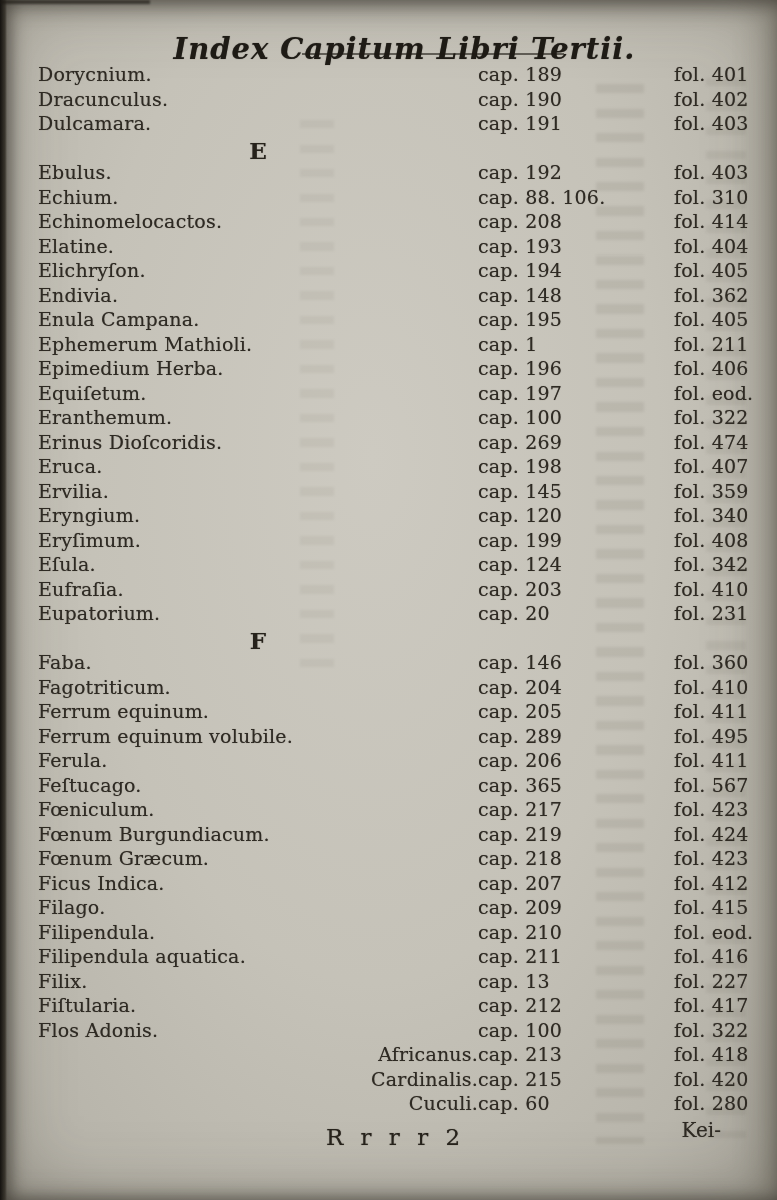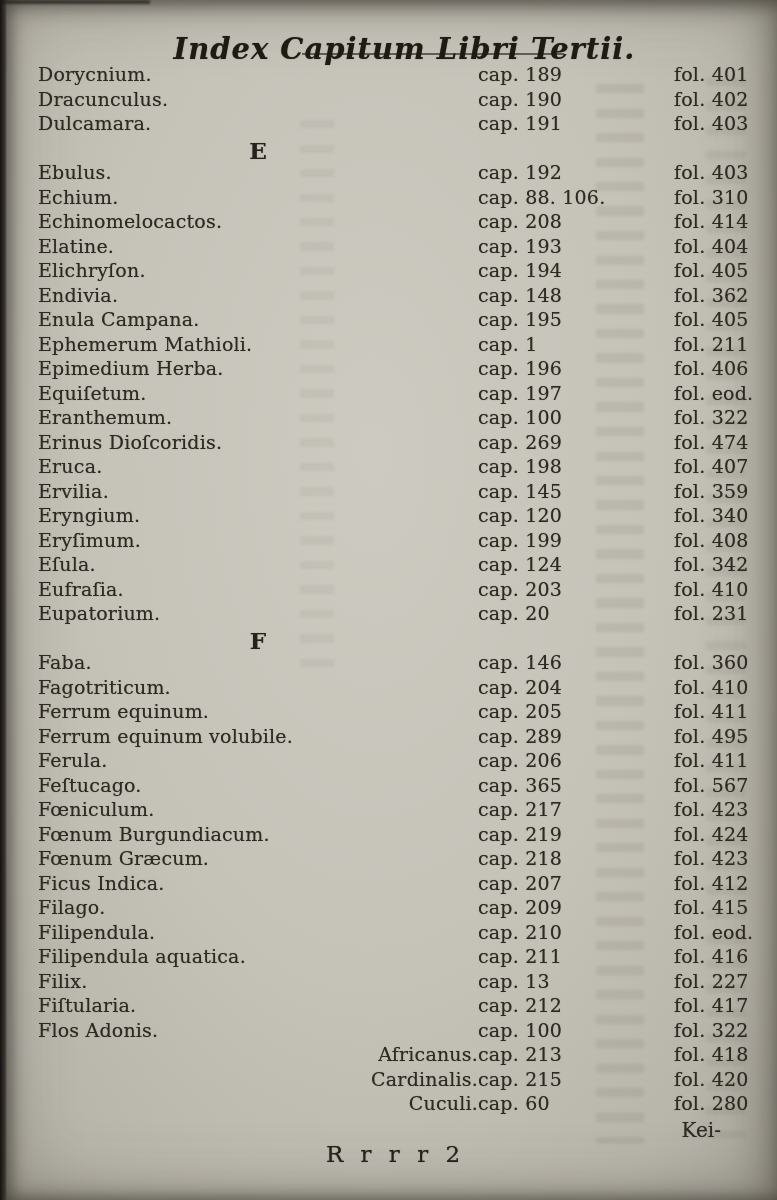--- a/index.html
+++ b/index.html
@@ -117,21 +117,20 @@
   .signature {
     position: absolute;
     left: 0;
     right: 0;
     top: 6px;
     text-align: center;
     font-size: 23px;
     letter-spacing: 5px;
     color: #26221b;
     text-shadow: 0 0 1px rgba(25, 21, 16, 0.5);
-    margin-top: 17px;
   }
   .catchword {
     position: absolute;
     right: 32px;
     top: 0;
     font-size: 20px;
     color: #2e2a23;
     text-shadow: 0 0 0.8px rgba(35, 30, 24, 0.5);
   }
 </style>

